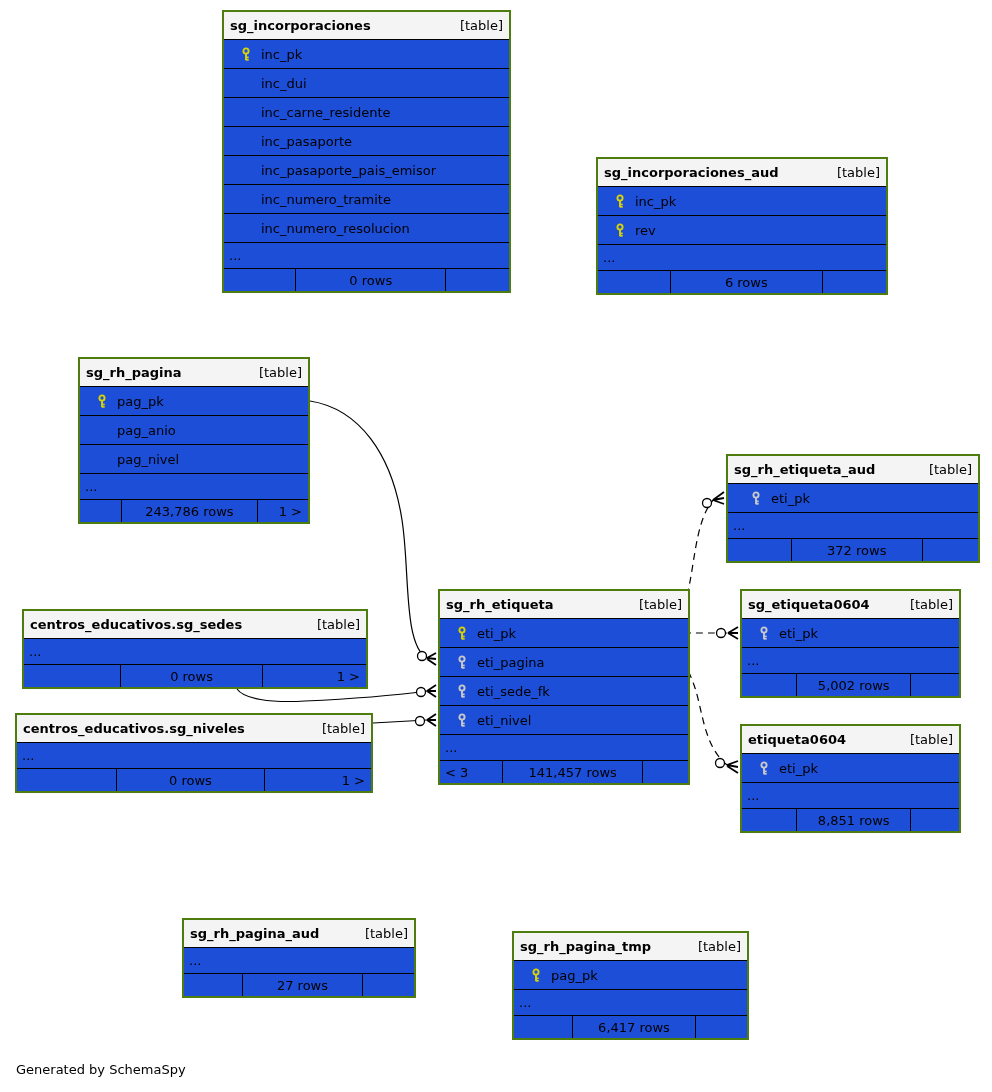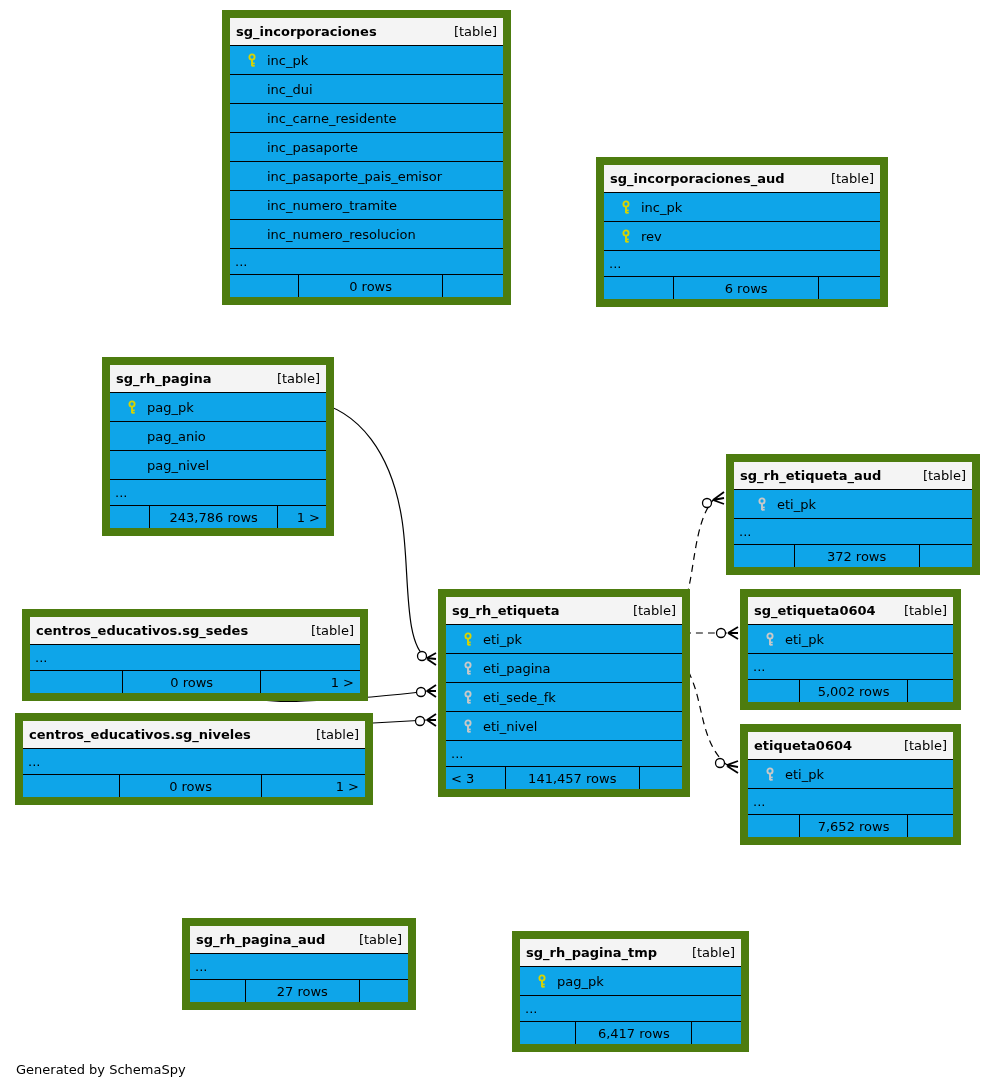--- a/index.html
+++ b/index.html
@@ -1,19 +1,19 @@
 <!DOCTYPE html>
 <html><head>
 <meta charset="utf-8">
 <style>
   html,body{margin:0;padding:0;background:#ffffff;}
   body{font-family:"DejaVu Sans","Liberation Sans",sans-serif;font-size:13px;color:#000;}
   .canvas{position:relative;width:992px;height:1092px;background:#fff;overflow:hidden;}
   .edges{position:absolute;left:0;top:0;z-index:1;pointer-events:none;}
-  .tbl{position:absolute;z-index:2;background:#0ea5e9;border:8px solid #4d7c0f;box-sizing:border-box;}
+  .tbl{position:absolute;z-index:2;background:#1d4ed8;border:2px solid #4d7c0f;box-sizing:border-box;}
   .thead{display:flex;justify-content:space-between;align-items:center;background:#f4f4f4;
          height:27px;border-bottom:1px solid #000;padding:0 6px;}
   .tname{font-weight:bold;white-space:nowrap;}
   .ttype{font-weight:normal;white-space:nowrap;margin-left:12px;}
   .trow{display:flex;align-items:center;height:28px;border-bottom:1px solid #000;padding:0 16px;}
   .keyicon{width:12px;height:14px;flex:0 0 12px;margin-right:9px;display:inline-block;}
   .keyicon.pk{color:#d9d400;}
   .keyicon.fk{color:#c9c9c9;}
   .colname{white-space:nowrap;}
   .tellipsis{height:25px;border-bottom:1px solid #000;display:flex;align-items:center;padding:0 5px;}
@@ -144,21 +144,21 @@
       <span class="colname">rev</span>
     </div>
     <div class="tellipsis">...</div>
     <div class="tfoot">
       <span class="fl"></span>
       <span class="fm">6 rows</span>
       <span class="fr"></span>
     </div>
   </div>
 
-  <div class="tbl" style="left:78px;top:357px;width:232px;margin-left:24px;">
+  <div class="tbl" style="left:78px;top:357px;width:232px;">
     <div class="thead">
       <span class="tname">sg_rh_pagina</span>
       <span class="ttype">[table]</span>
     </div>
     <div class="trow">
       <span class="keyicon pk"><svg width="12" height="14" viewBox="0 0 12 14">
             <use href="#keyglyph"></use>
           </svg></span>
       <span class="colname">pag_pk</span>
     </div>
@@ -286,21 +286,21 @@
     </div>
     <div class="trow">
       <span class="keyicon fk"><svg width="12" height="14" viewBox="0 0 12 14">
             <use href="#keyglyph"></use>
           </svg></span>
       <span class="colname">eti_pk</span>
     </div>
     <div class="tellipsis">...</div>
     <div class="tfoot">
       <span class="fl"></span>
-      <span class="fm">7,652 rows</span>
+      <span class="fm">8,851 rows</span>
       <span class="fr"></span>
     </div>
   </div>
 
   <div class="tbl" style="left:182px;top:918px;width:234px;">
     <div class="thead">
       <span class="tname">sg_rh_pagina_aud</span>
       <span class="ttype">[table]</span>
     </div>
     <div class="tellipsis">...</div>

